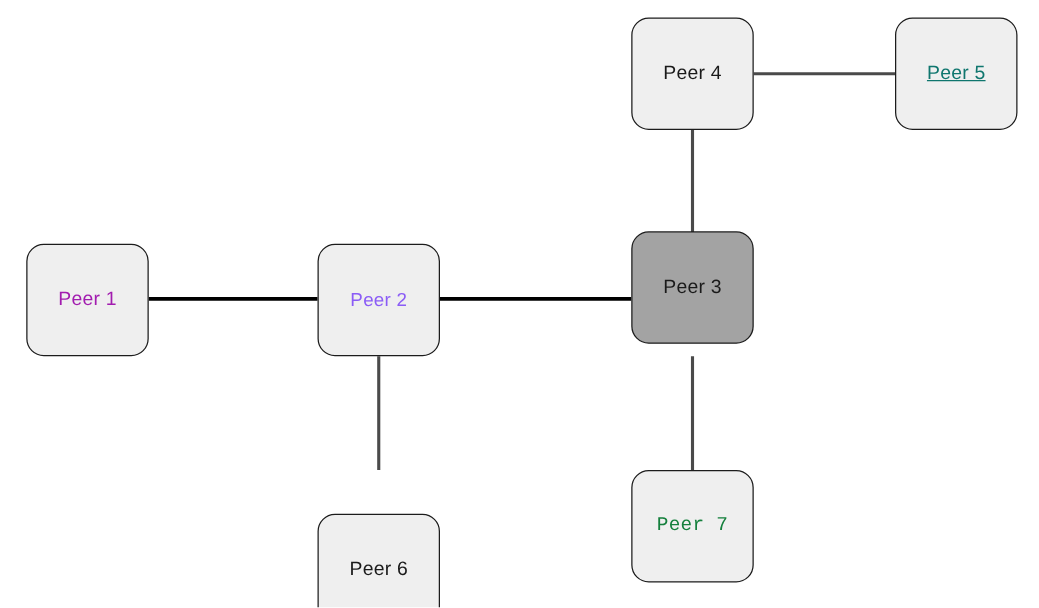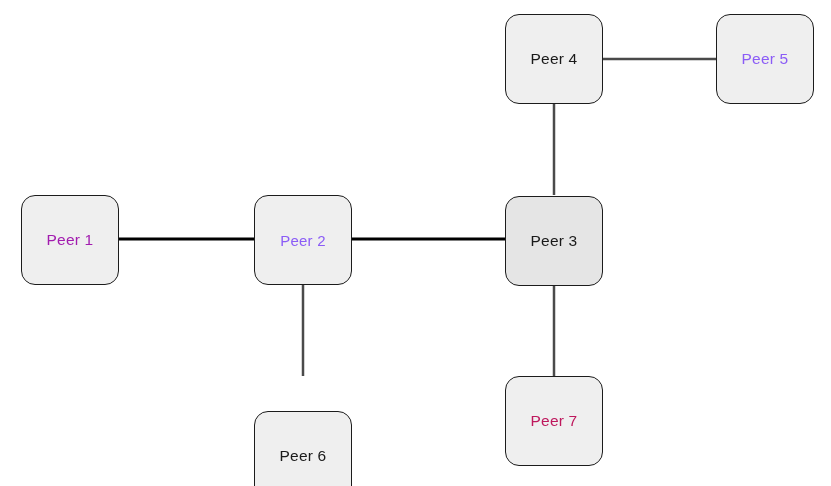--- a/index.html
+++ b/index.html
@@ -59,30 +59,30 @@
       <line x1="554" y1="285" x2="554" y2="376" stroke="#4a4a4a" stroke-width="2.5" stroke-linecap="butt"></line>
     </svg>
 
   <div id="node-layer">
       <div class="node" style="left: 21px; top: 195px; width: 98px; height: 90px; background: rgb(239, 239, 239); border-color: rgb(28, 28, 28); border-width: 1.5px; border-radius: 14px;">
         <span class="node-label" style="color: #a21caf; font-size: 15.5px;">Peer 1</span>
       </div>
       <div class="node" style="left: 254px; top: 195px; width: 98px; height: 90px; background: rgb(239, 239, 239); border-color: rgb(28, 28, 28); border-width: 1.5px; border-radius: 14px;">
         <span class="node-label" style="color: #8b5cf6; font-size: 15px;">Peer 2</span>
       </div>
-      <div class="node" style="left: 505px; top: 196px; width: 98px; height: 90px; background: #e5e5e5; border-color: rgb(28, 28, 28); border-width: 1.5px; border-radius: 14px;">
+      <div class="node" style="left: 505px; top: 185px; width: 98px; height: 90px; background: #a3a3a3; border-color: rgb(28, 28, 28); border-width: 1.5px; border-radius: 14px;">
         <span class="node-label" style="color: rgb(26, 26, 26); font-size: 15.5px;">Peer 3</span>
       </div>
       <div class="node" style="left: 505px; top: 14px; width: 98px; height: 90px; background: rgb(239, 239, 239); border-color: rgb(28, 28, 28); border-width: 1.5px; border-radius: 14px;">
         <span class="node-label" style="color: rgb(26, 26, 26); font-size: 15.5px;">Peer 4</span>
       </div>
       <div class="node" style="left: 716px; top: 14px; width: 98px; height: 90px; background: rgb(239, 239, 239); border-color: rgb(28, 28, 28); border-width: 1.5px; border-radius: 14px;">
-        <span class="node-label" style="color: #8b5cf6; font-size: 15.5px;">Peer 5</span>
+        <span class="node-label" style="color: #0f766e; font-size: 15.5px; text-decoration: underline;">Peer 5</span>
       </div>
       <div class="node" style="left: 254px; top: 376px; width: 98px; height: 90px; background: rgb(239, 239, 239); border-color: rgb(28, 28, 28); border-width: 1.5px; border-radius: 14px; margin-top: 35px;">
         <span class="node-label" style="color: rgb(26, 26, 26); font-size: 15.5px;">Peer 6</span>
       </div>
       <div class="node" style="left: 505px; top: 376px; width: 98px; height: 90px; background: rgb(239, 239, 239); border-color: rgb(28, 28, 28); border-width: 1.5px; border-radius: 14px;">
-        <span class="node-label" style="color: #be185d; font-size: 15.5px;">Peer 7</span>
+        <span class="node-label" style="color: #15803d; font-size: 15.5px; font-family: Liberation Mono, monospace;">Peer 7</span>
       </div>
     </div>
 
 </div>
 
 </body></html>

